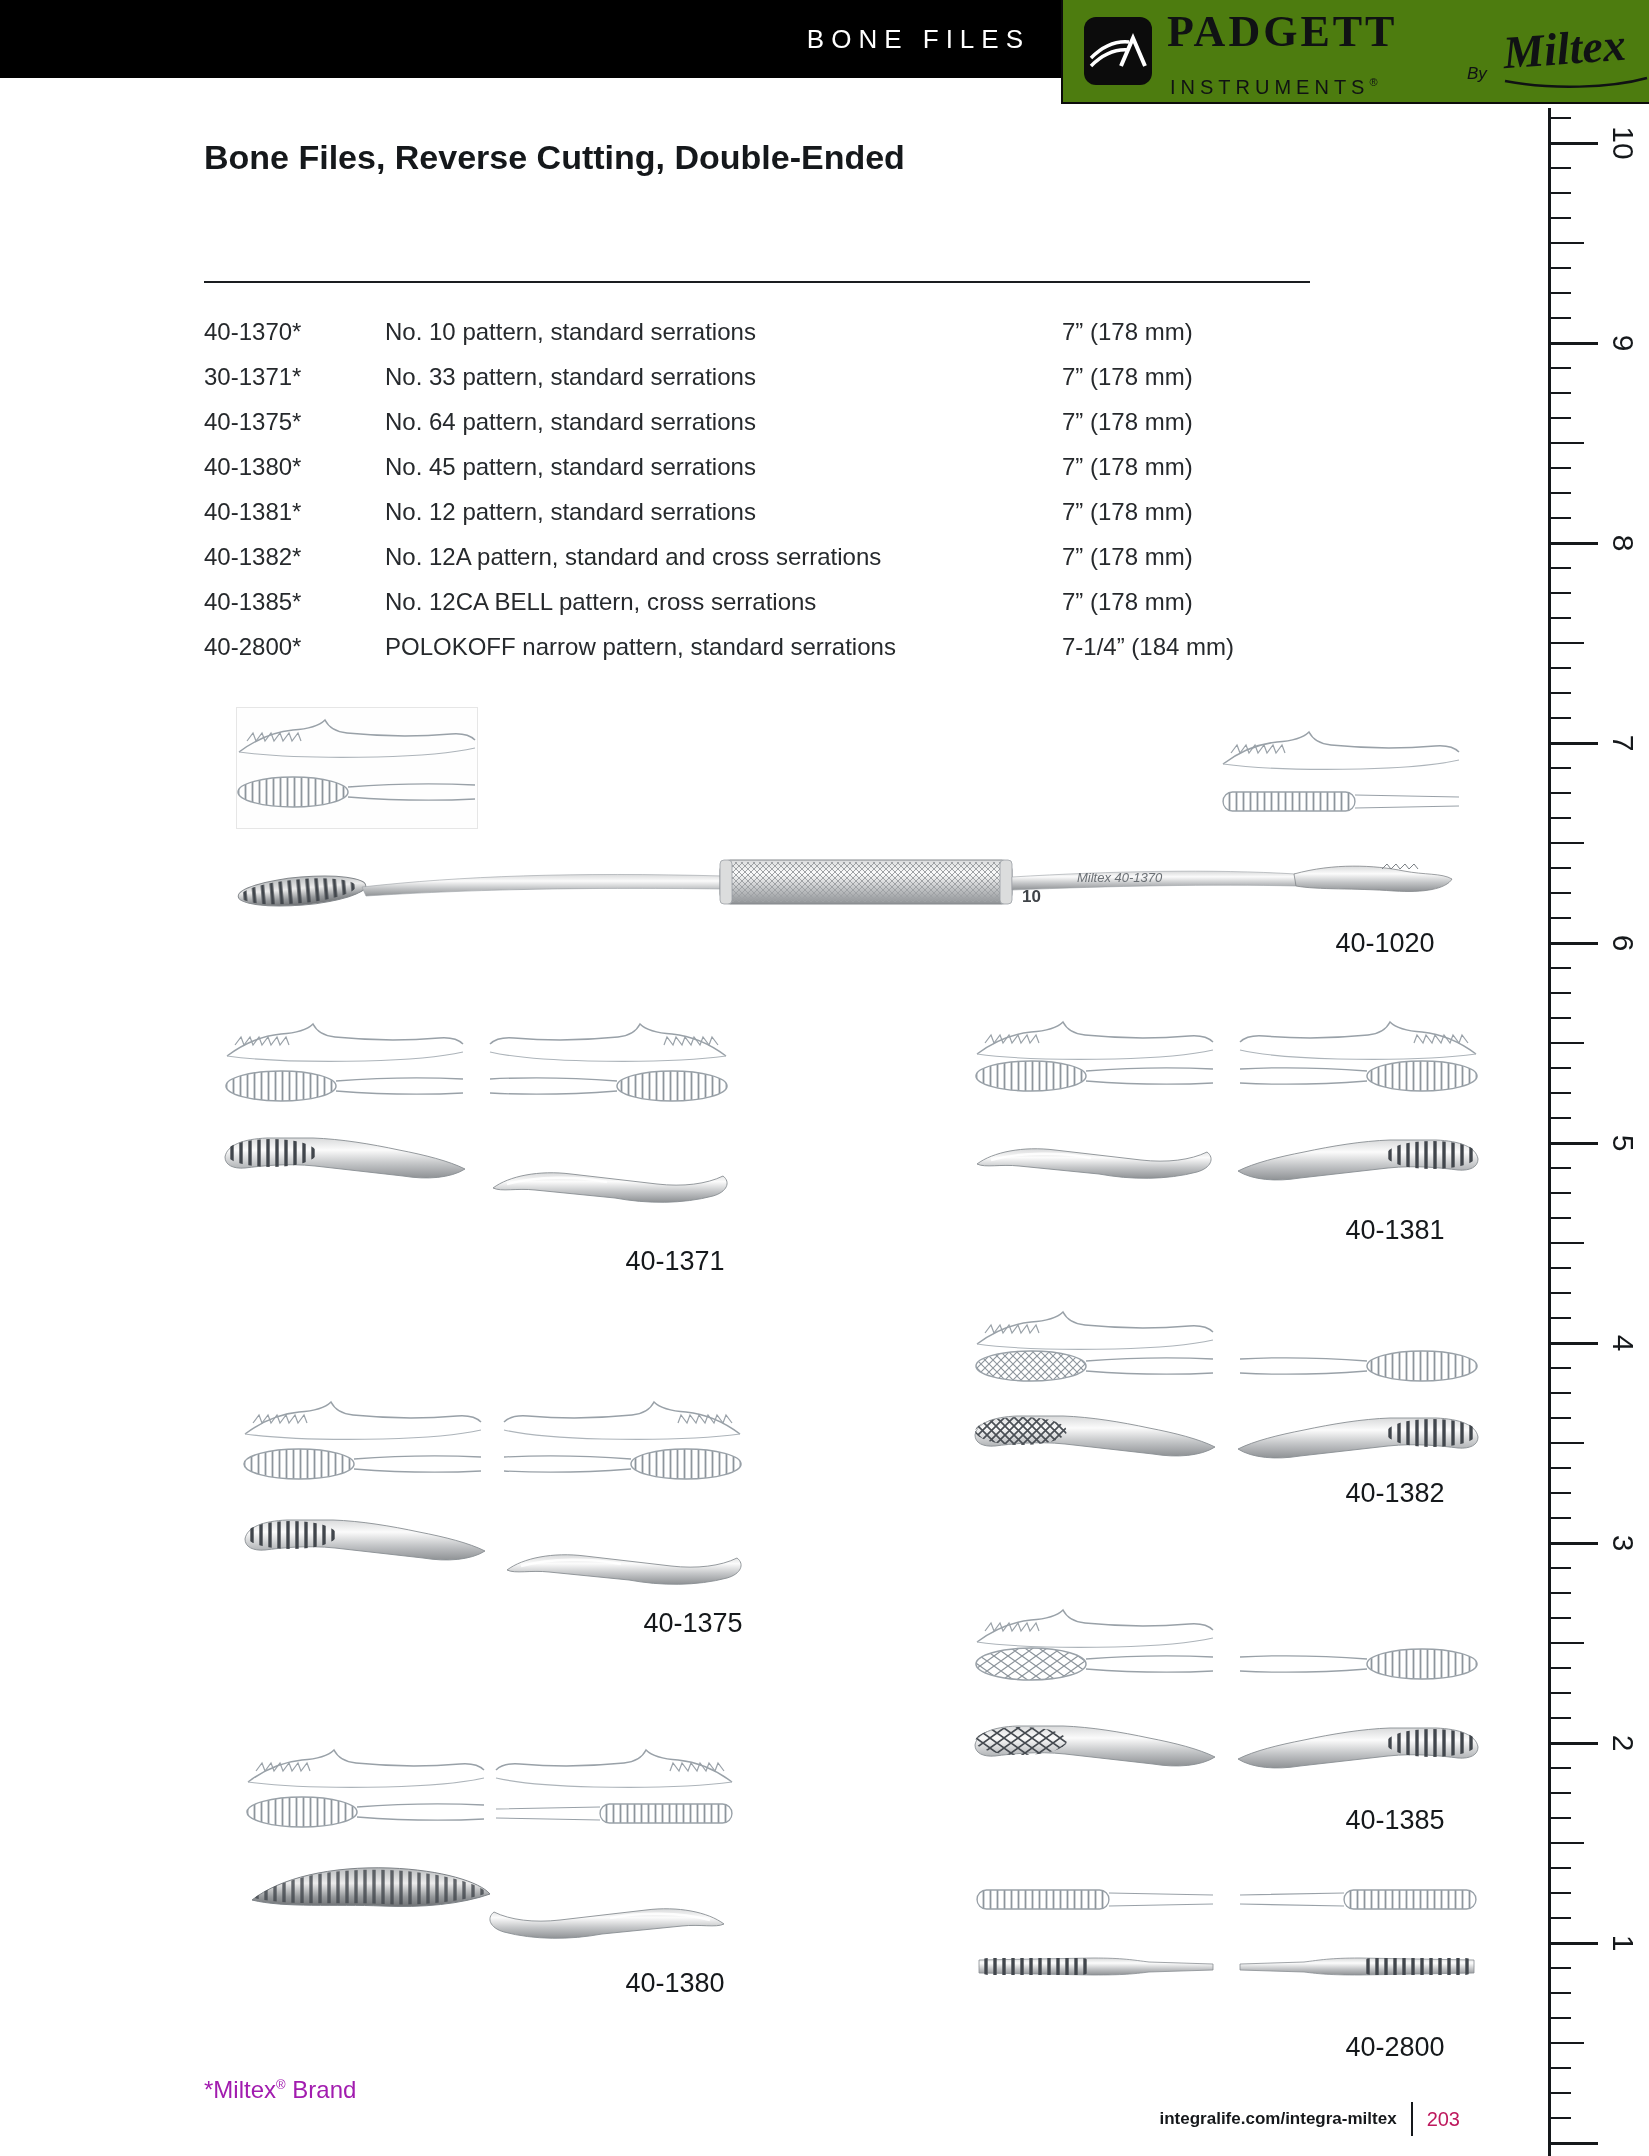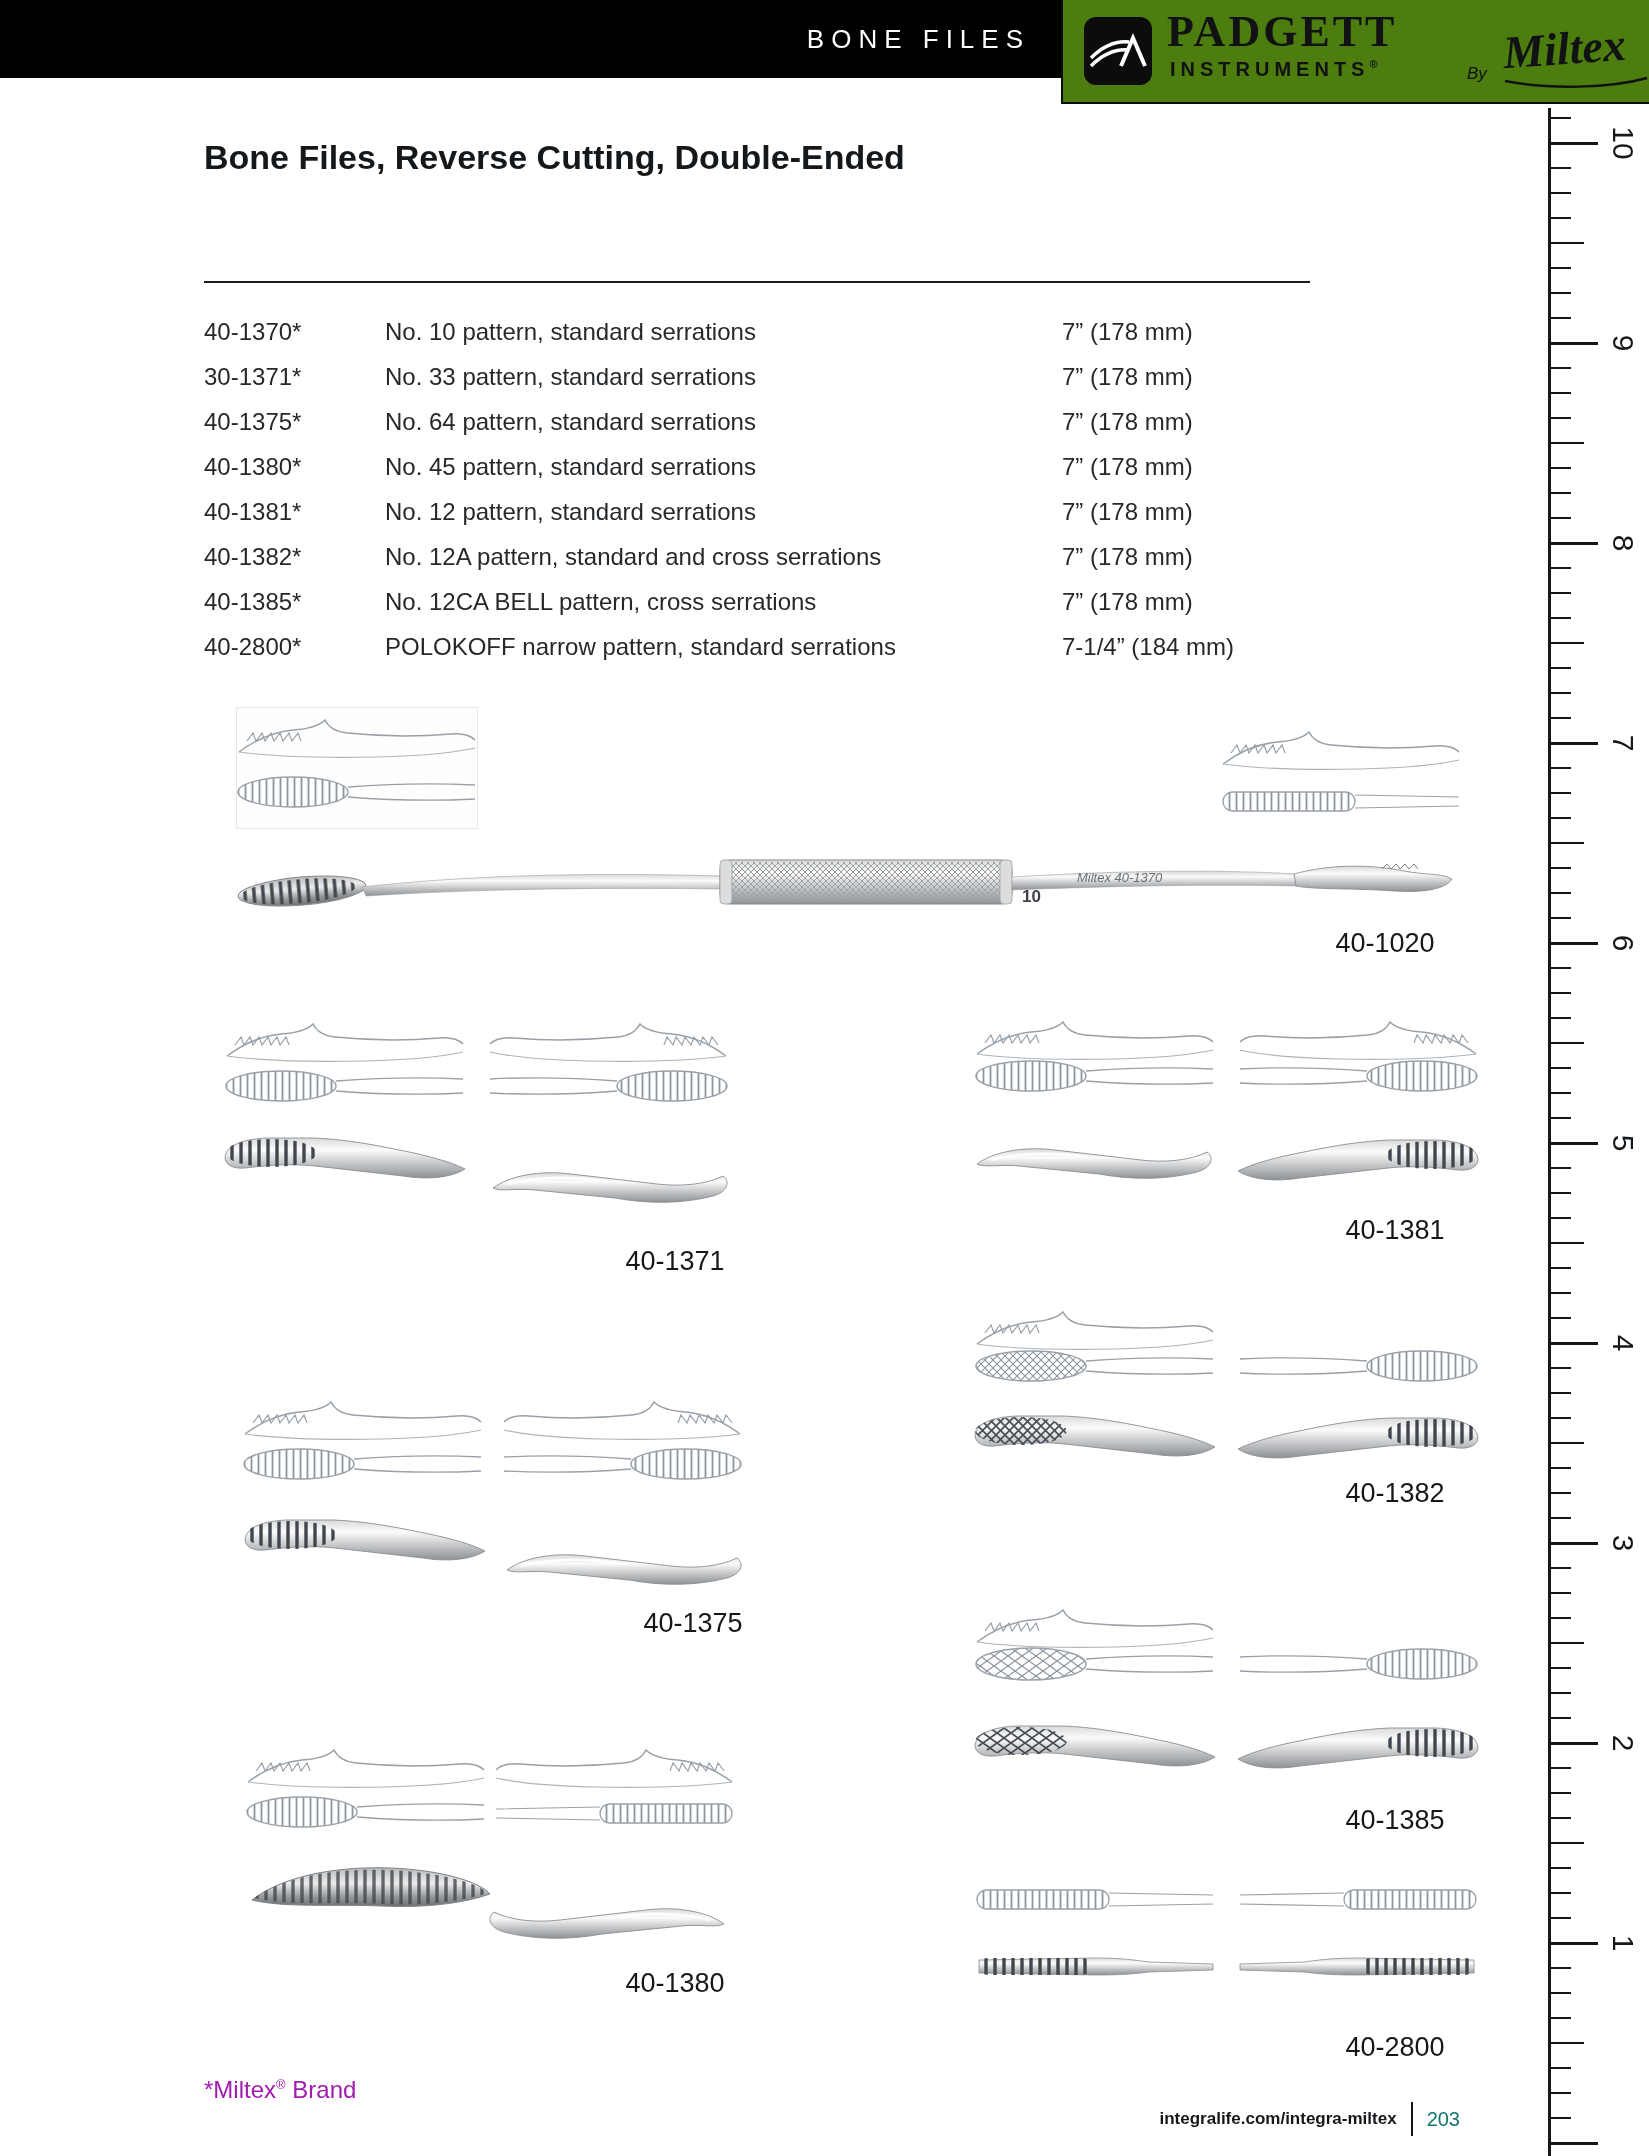--- a/index.html
+++ b/index.html
@@ -8,21 +8,21 @@
 
   
   .topbar{position:absolute;left:0;top:0;width:1649px;height:78px;background:#000;}
   .section-label{position:absolute;left:640px;top:0;width:390px;height:78px;line-height:78px;
     text-align:right;color:#ffffff;font-size:26px;letter-spacing:7px;}
   .logobox{position:absolute;right:0;top:0;width:588px;height:104px;background:#4d7c0f;
     border-left:2px solid #0c0c0c;border-bottom:2px solid #0c0c0c;box-sizing:border-box;}
   .logo-icon{position:absolute;left:20px;top:16px;}
   .logo-brand{position:absolute;left:104px;top:6px;font-family:"Liberation Serif",serif;
     font-weight:bold;font-size:44px;letter-spacing:3px;color:#101214;}
-  .logo-sub{position:absolute;left:107px;top:58px;font-weight:bold;font-size:20px;letter-spacing:5px;color:#101214;}
+  .logo-sub{position:absolute;left:107px;top:76px;font-weight:normal;font-size:20px;letter-spacing:5px;color:#101214;}
   .logo-by{position:absolute;left:404px;top:64px;font-style:italic;font-size:17px;color:#101214;}
   .logo-script{position:absolute;left:440px;top:22px;font-family:"Liberation Serif",serif;
     font-style:italic;font-weight:bold;font-size:46px;transform:rotate(-4deg);color:#101214;}
   .logo-swash{position:absolute;left:438px;top:76px;}
 
   
   .page-title{position:absolute;left:204px;top:138px;font-size:34px;font-weight:bold;color:#15181b;}
   .t-head{position:absolute;left:204px;top:240px;width:1270px;height:34px;font-size:25px;color:#15181b;}
   .t-rule{position:absolute;left:204px;top:281px;width:1106px;height:2px;background:#1a1d20;}
   .t-row{position:absolute;left:204px;width:1270px;height:38px;font-size:24px;color:#26292c;}
@@ -35,21 +35,21 @@
   .inset{background:#fefefe;outline:1px solid #e6e6e6;}
   .fig-label{position:absolute;width:170px;text-align:center;font-size:27px;color:#15181b;}
 
   
   .footnote{position:absolute;left:204px;top:2076px;font-size:24px;color:#a21caf;}
   .footnote sup{font-size:13px;}
   .footer{position:absolute;left:1020px;top:2102px;width:440px;display:flex;align-items:center;
     justify-content:flex-end;gap:14px;}
   .f-url{font-weight:bold;font-size:17px;color:#15181b;}
   .f-div{width:2px;height:34px;background:#15181b;}
-  .f-num{font-size:20px;color:#0f766e;}
+  .f-num{font-size:20px;color:#be185d;}
 
   
   .ruler{position:absolute;left:1548px;top:108px;width:101px;height:2048px;border-left:3px solid #15181b;}
   .ticks{position:absolute;left:0;bottom:0;}
   .ticks.minor{top:9px;width:20px;
     background:repeating-linear-gradient(to bottom,#15181b 0 2px,transparent 2px 25px);}
   .ticks.mid{top:134px;width:33px;
     background:repeating-linear-gradient(to bottom,#15181b 0 2px,transparent 2px 200px);}
   .ticks.major{top:34px;width:47px;
     background:repeating-linear-gradient(to bottom,#15181b 0 3px,transparent 3px 200px);}

